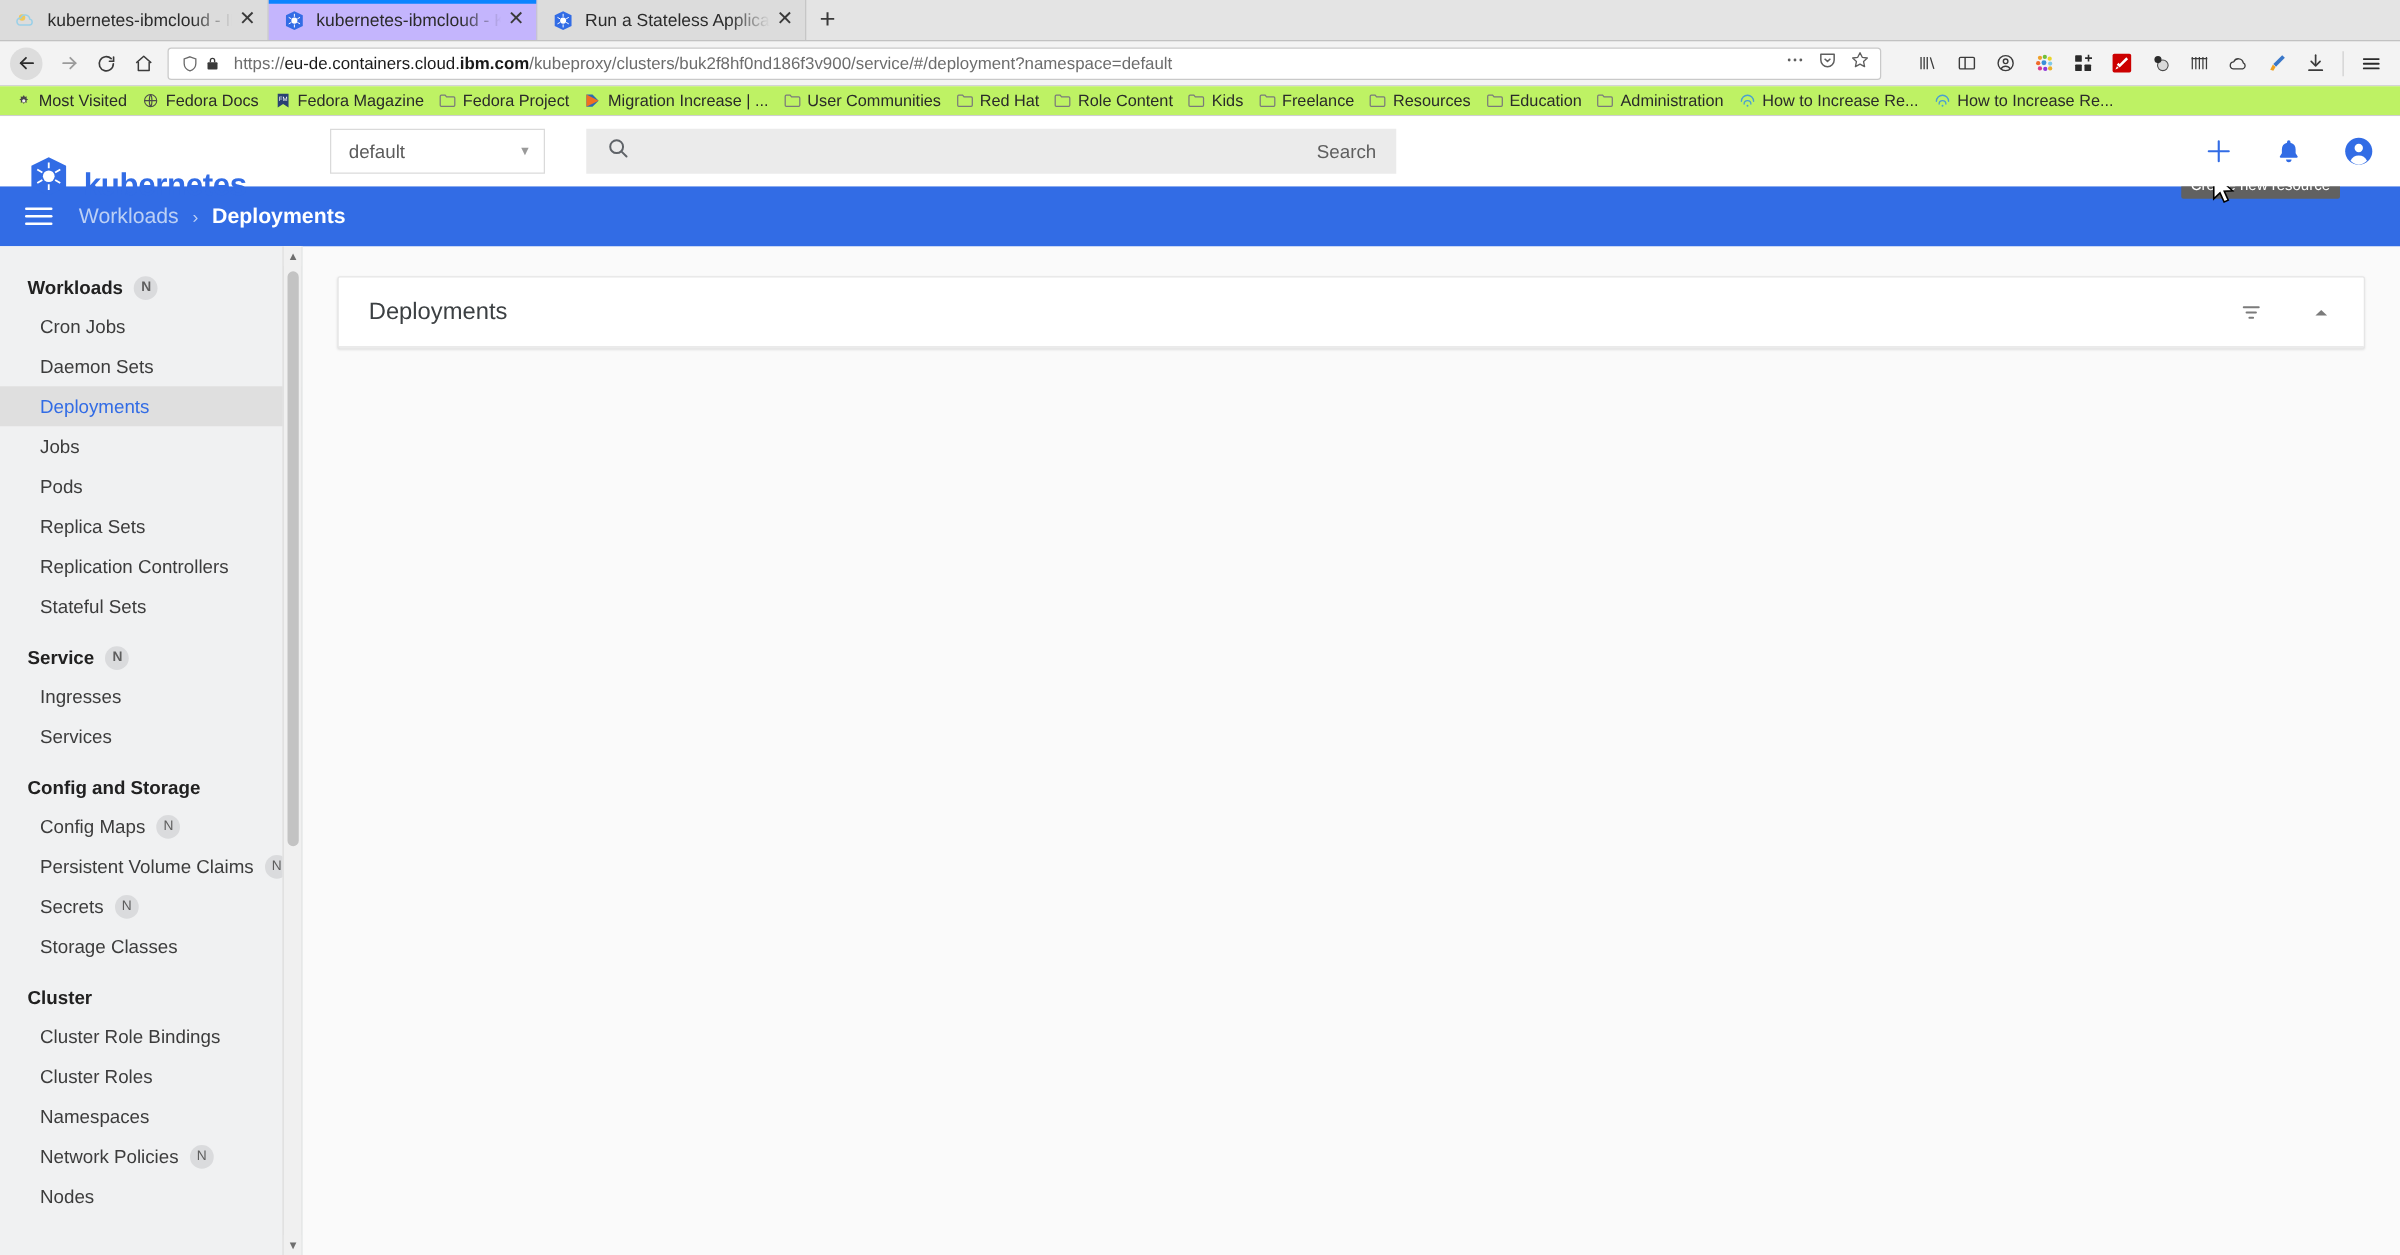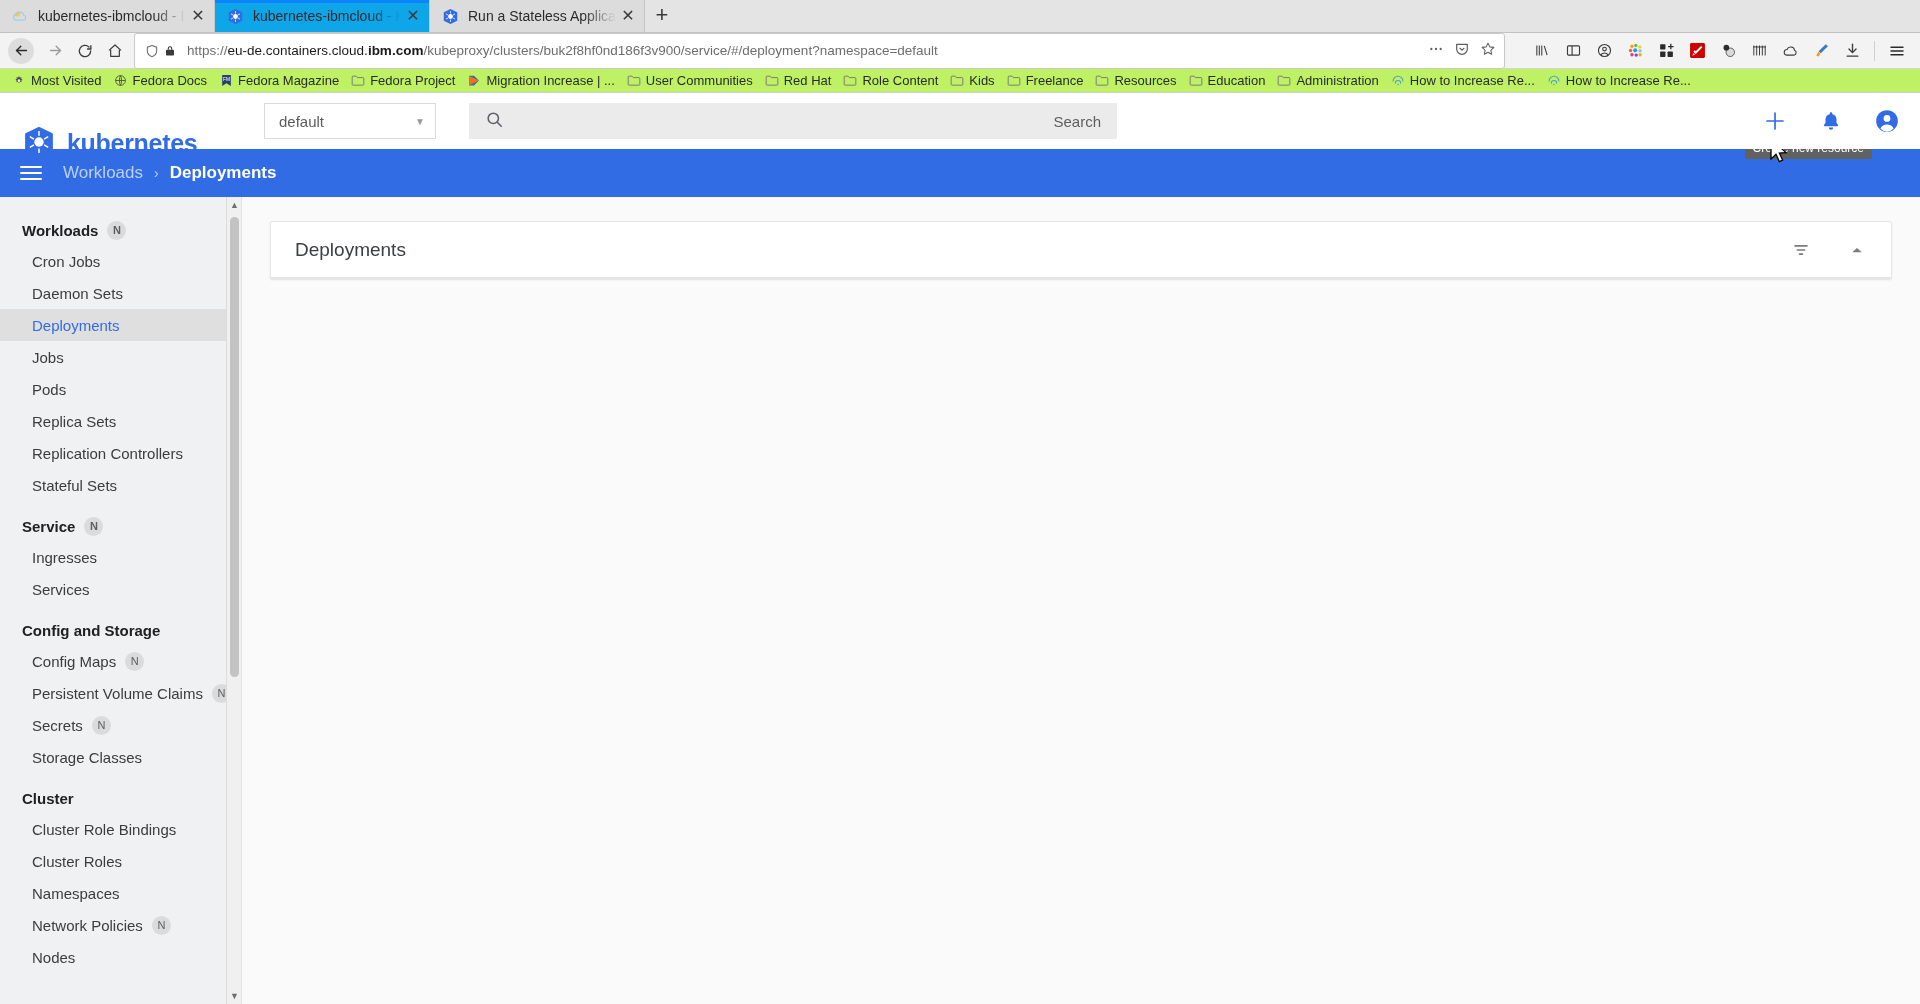--- a/index.html
+++ b/index.html
@@ -27,21 +27,21 @@
     width: 215px;
     display: flex;
     align-items: center;
     padding: 0 6px 0 12px;
     background: #dcdcdc;
     border-right: 1px solid #c6c6c6;
     position: relative;
     font-size: 14px;
     color: #2b2b2b;
   }
-  .tab.active { background: #0ea5e9; }
+  .tab.active { background: #c4b5fd; }
   .tab.active::before {
     content: ""; position: absolute; top: 0; left: 0; right: 0; height: 3px;
     background: #0a84ff;
   }
   .tab-fav { width: 17px; height: 17px; flex: 0 0 17px; margin-right: 9px; }
   .tab-title {
     flex: 1 1 auto; white-space: nowrap; overflow: hidden;
     font-size: 14px; line-height: 17px;
     -webkit-mask-image: linear-gradient(to right, #000 78%, transparent 100%);
     mask-image: linear-gradient(to right, #000 78%, transparent 100%);
@@ -62,21 +62,21 @@
     border-bottom: 1px solid #d4d4d4;
   }
   .navbtn {
     width: 30px; height: 28px; display: flex; align-items: center; justify-content: center;
     color: #3b3b3b; flex: 0 0 auto;
   }
   .navbtn.back {
     background: #ddd; border-radius: 50%; width: 26px; height: 26px; margin-right: 6px;
   }
   .urlbar {
-    flex: 1 1 auto; height: 36px; margin: 0 22px 0 4px;
+    flex: 1 1 auto; height: 26px; margin: 0 22px 0 4px;
     background: #fff; border: 1px solid #c9c9c9; border-radius: 3px;
     display: flex; align-items: center; padding: 0 4px 0 8px;
     min-width: 0;
   }
   .url-text {
     flex: 1 1 auto; font-size: 13.5px; color: #6d6d6d; white-space: nowrap;
     overflow: hidden; margin-left: 8px;
   }
   .url-text b { color: #1a1a1a; font-weight: 700; }
   .url-text .host { color: #1a1a1a; }
@@ -101,21 +101,21 @@
   .bm .bmi { width: 14px; height: 14px; display:flex; align-items:center; justify-content:center; }
 
   
   .page { flex: 1 1 auto; display: flex; flex-direction: column; background: #fafafa; min-height: 0; }
 
   
   .k8s-header {
     height: 56px; background: #fff; display: flex; align-items: center;
     padding: 0 20px 0 22px; flex: 0 0 56px; position: relative; z-index: 5;
   }
-  .k8s-logo { display: flex; align-items: center; gap: 11px; width: 242px; flex: 0 0 242px; margin-top: 45px; }
+  .k8s-logo { display: flex; align-items: flex-end; gap: 11px; width: 242px; flex: 0 0 242px; margin-top: 45px; }
   .k8s-logo-text { font-size: 25px; color: #326ce5; font-weight: 700; letter-spacing: -0.3px; }
   .ns-select {
     width: 172px; height: 36px; border: 1px solid #dadada; background: #fff;
     display: flex; align-items: center; padding: 0 10px 0 14px;
     font-size: 15px; color: #5b5b5b; flex: 0 0 172px;
   }
   .ns-select .caret { margin-left: auto; color: #9a9a9a; font-size: 10px; }
   .searchbox {
     flex: 1 1 auto; max-width: 648px; height: 36px; background: #ebebeb;
     display: flex; align-items: center; padding: 0 16px; margin-left: 33px;

